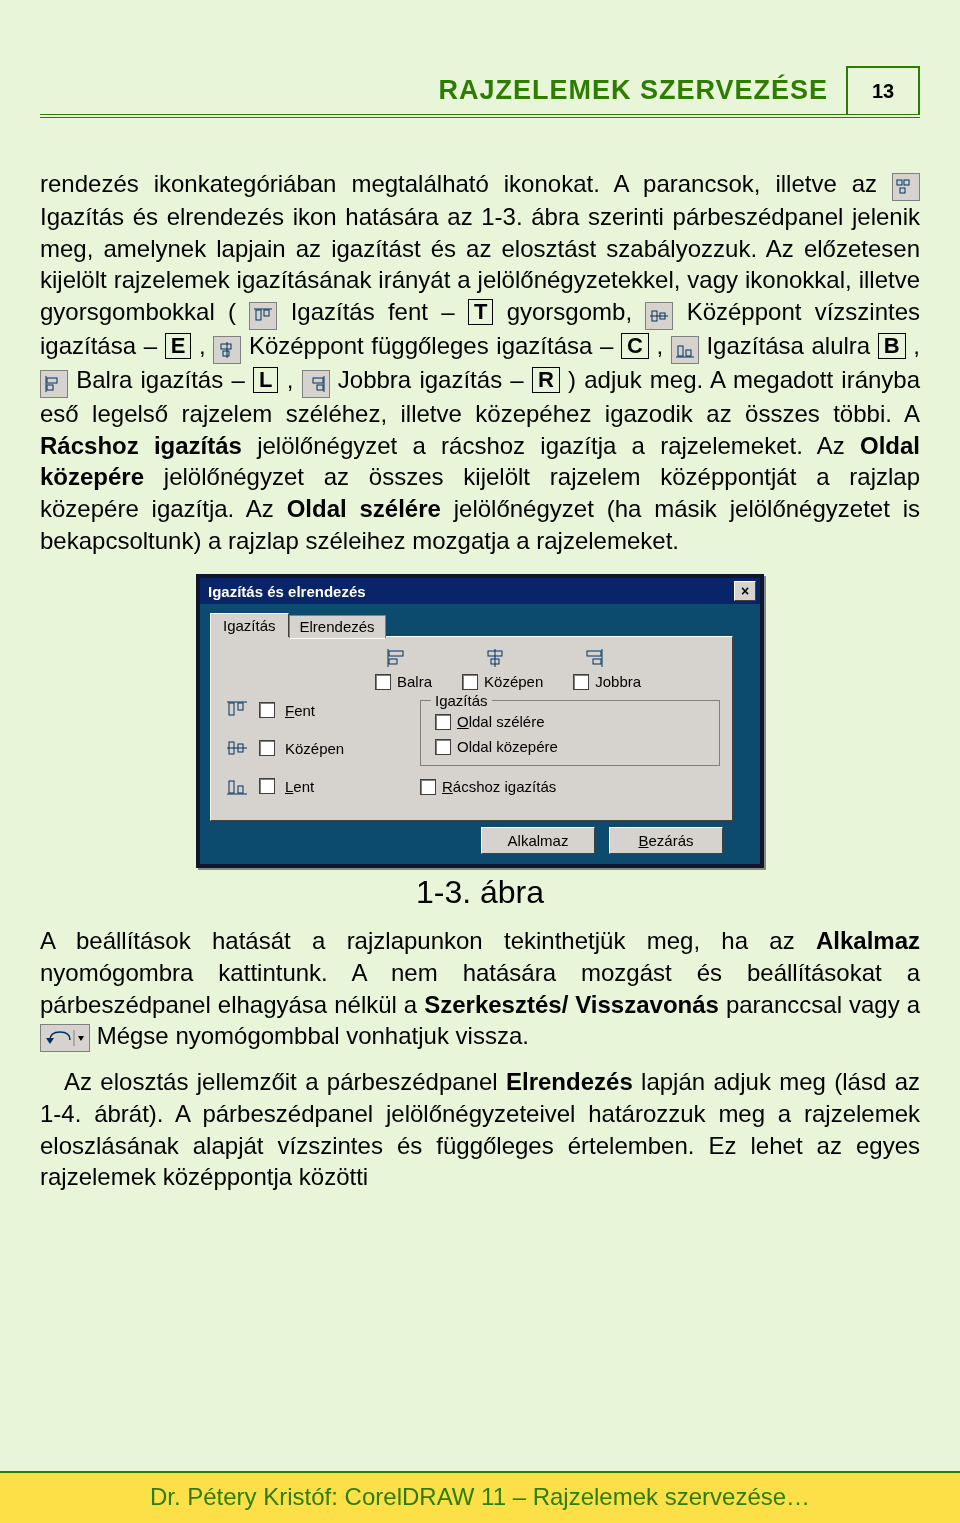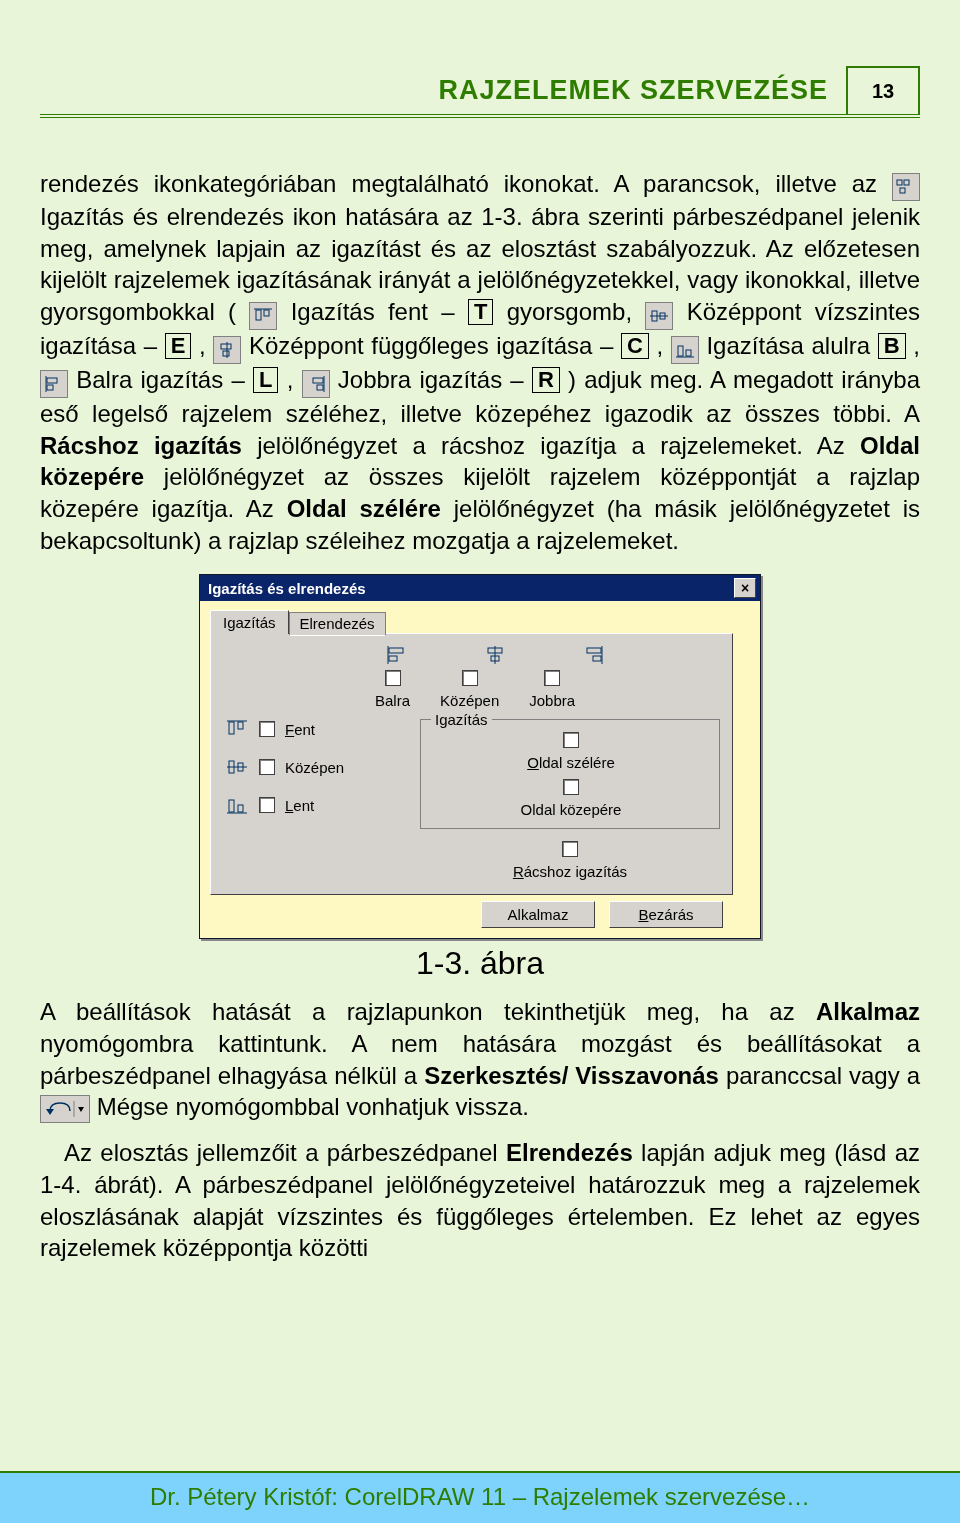--- a/index.html
+++ b/index.html
@@ -84,22 +84,22 @@
     width: 48px;
     height: 26px;
   }
   .dialog-wrap {
     display: flex;
     justify-content: center;
     margin: 18px 0 6px 0;
   }
   .dialog {
     width: 560px;
-    background: #fef9c3;
-    border: 1px solid #0f172a;
+    background: #0c4a6e;
+    border: 4px solid #0f172a;
     box-shadow: 2px 2px 0 #888;
     font-family: Tahoma, Arial, sans-serif;
     font-size: 15px;
     color: #000;
   }
   .dialog .titlebar {
     display: flex;
     align-items: center;
     justify-content: space-between;
     background: #0a246a;
@@ -179,21 +179,20 @@
     align-items: center;
     margin-left: 150px;
     gap: 30px;
     margin-bottom: 10px;
   }
   .check-item {
     display: flex;
     align-items: center;
     gap: 6px;
     font-size: 15px;
-    flex-direction: column;
   }
   .checkbox {
     width: 14px;
     height: 14px;
     border: 1px solid #404040;
     background: #fff;
     box-shadow: inset 1px 1px 0 #808080;
   }
   .left-col-row {
     display: flex;
@@ -252,21 +251,21 @@
     text-align: center;
     font-size: 32px;
     margin: 4px 0 8px 0;
   }
   .und { text-decoration: underline; }
   .footer {
     position: absolute;
     left: 0;
     right: 0;
     bottom: 0;
-    background: #7dd3fc;
+    background: #fde047;
     border-top: 2px solid #2e7d00;
     text-align: center;
     color: #2e7d00;
     font-size: 24px;
     padding: 10px 0 12px 0;
   }
 </style>
 </head>
 <body>
 

